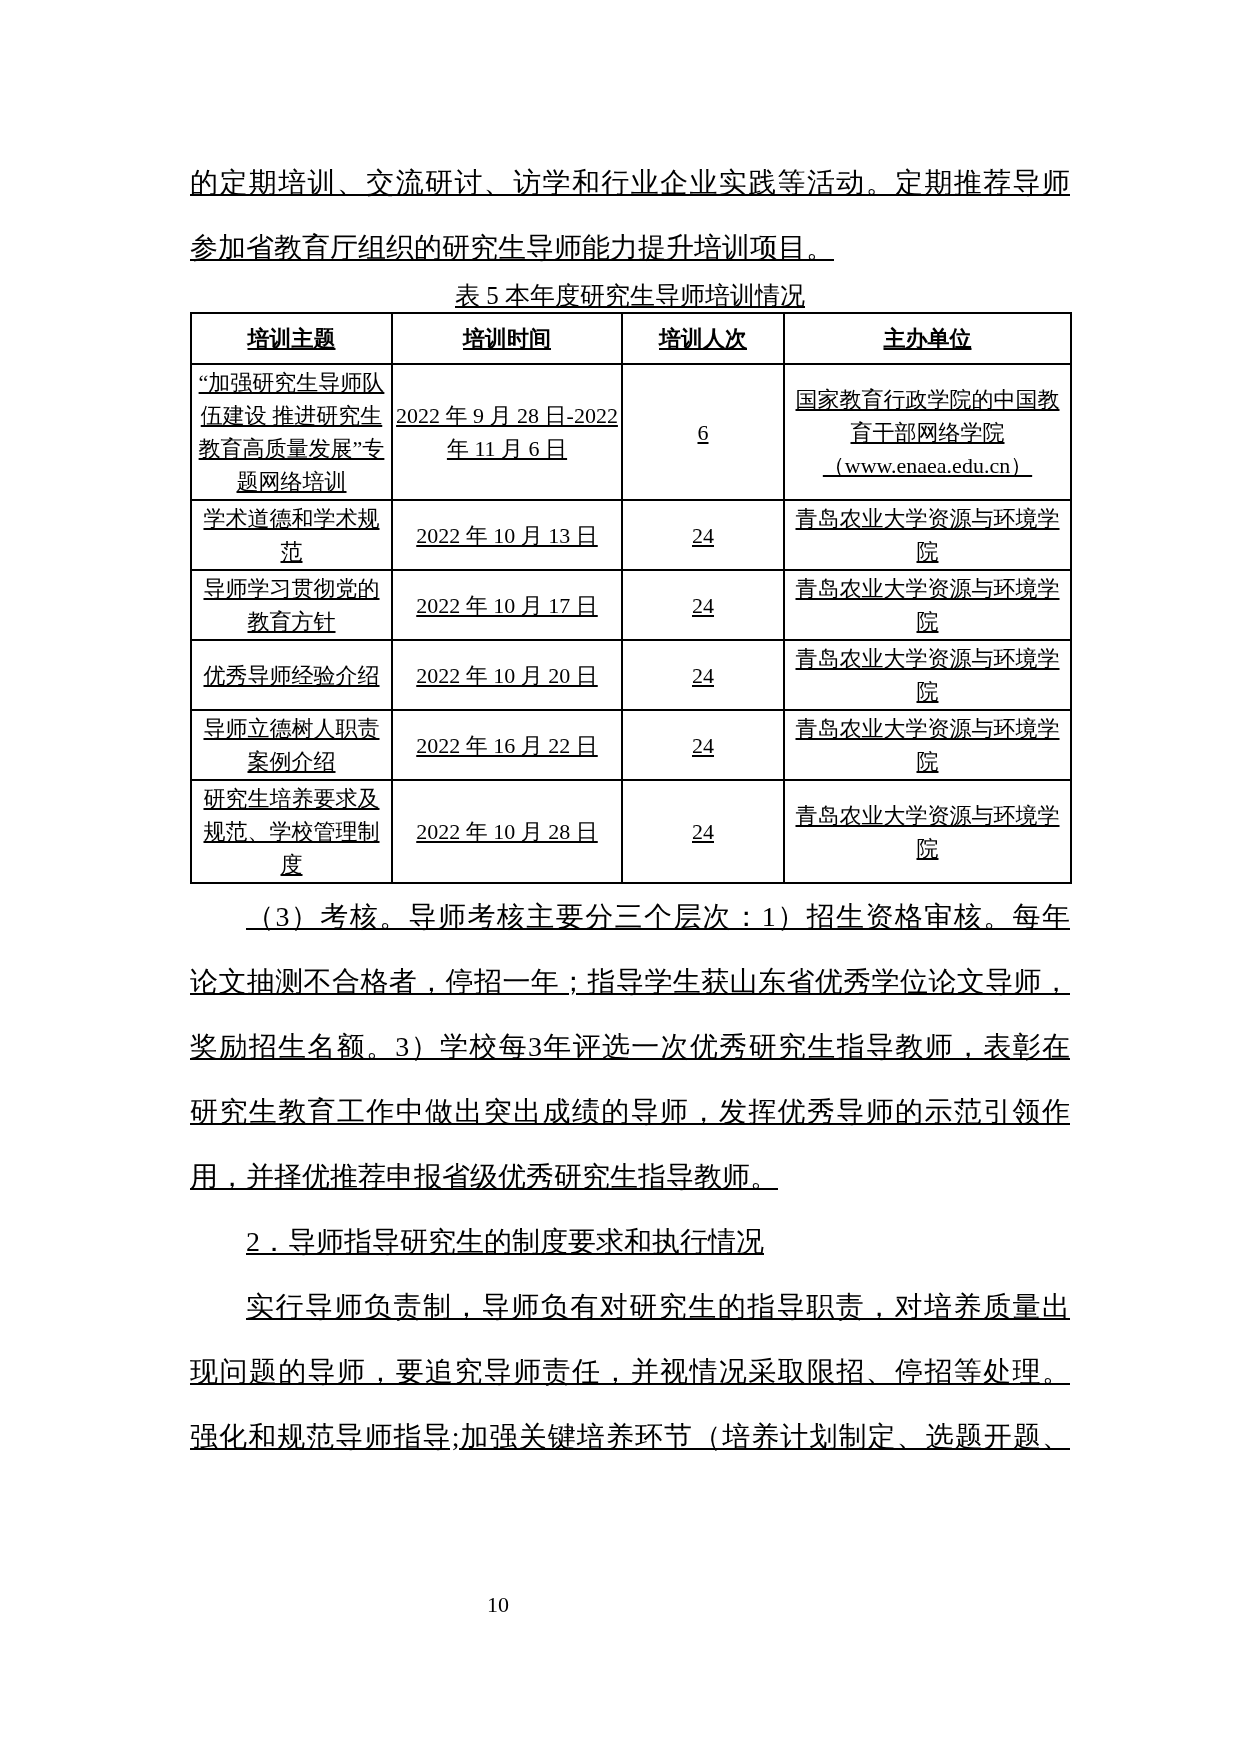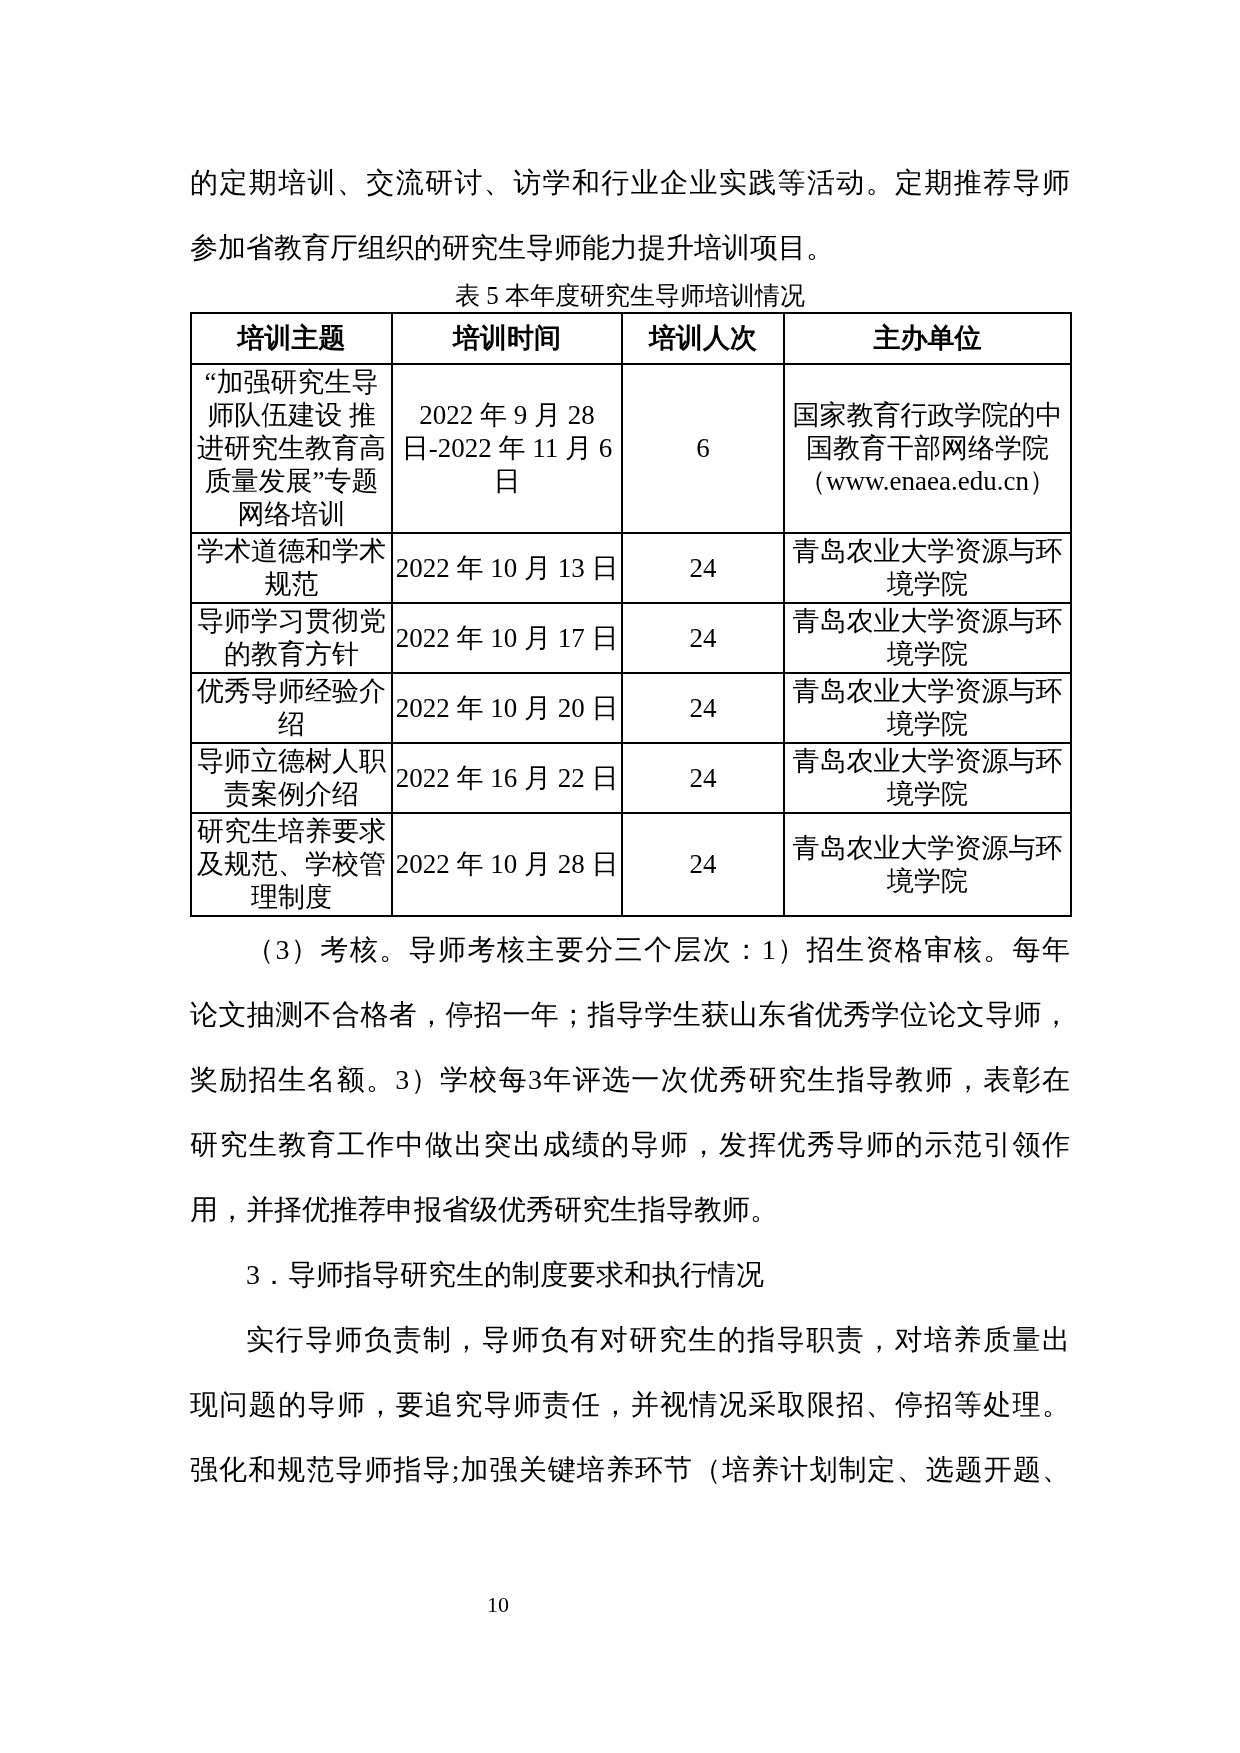--- a/index.html
+++ b/index.html
@@ -12,20 +12,21 @@
     height: 1753px;
     position: relative;
     font-family: "Liberation Serif", "DejaVu Serif", serif;
     color: #000000;
   }
   .content {
     position: absolute;
     left: 190px;
     top: 150px;
     width: 880px;
+    text-decoration: underline;
   }
   .bodyline {
     font-size: 28px;
     line-height: 65px;
     text-align: justify;
     text-align-last: justify;
     white-space: nowrap;
     letter-spacing: 0;
   }
   .bodyline.lastline {
@@ -43,21 +44,21 @@
     margin: 0 0 0 0;
   }
   table.training {
     border-collapse: collapse;
     table-layout: fixed;
     width: 880px;
     margin: 0;
   }
   table.training th, table.training td {
     border: 2px solid #000000;
-    font-size: 27px;
+    font-size: 22px;
     line-height: 33px;
     text-align: center;
     vertical-align: middle;
     padding: 1px 2px;
     overflow: hidden;
   }
   table.training th {
     font-weight: bold;
     padding: 8px 2px;
   }
@@ -135,21 +136,21 @@
       </tr>
     </tbody>
   </table>
 
   <div class="bodyline indent">（3）考核。导师考核主要分三个层次：1）招生资格审核。每年</div>
   <div class="bodyline">论文抽测不合格者，停招一年；指导学生获山东省优秀学位论文导师，</div>
   <div class="bodyline">奖励招生名额。3）学校每3年评选一次优秀研究生指导教师，表彰在</div>
   <div class="bodyline">研究生教育工作中做出突出成绩的导师，发挥优秀导师的示范引领作</div>
   <div class="bodyline lastline">用，并择优推荐申报省级优秀研究生指导教师。</div>
 
-  <div class="bodyline lastline indent">3．导师指导研究生的制度要求和执行情况</div>
+  <div class="bodyline lastline indent">2．导师指导研究生的制度要求和执行情况</div>
 
   <div class="bodyline indent">实行导师负责制，导师负有对研究生的指导职责，对培养质量出</div>
   <div class="bodyline">现问题的导师，要追究导师责任，并视情况采取限招、停招等处理。</div>
   <div class="bodyline">强化和规范导师指导;加强关键培养环节（培养计划制定、选题开题、</div>
 
 </div>
 
 <div class="footer">10</div>
 
 </body></html>

